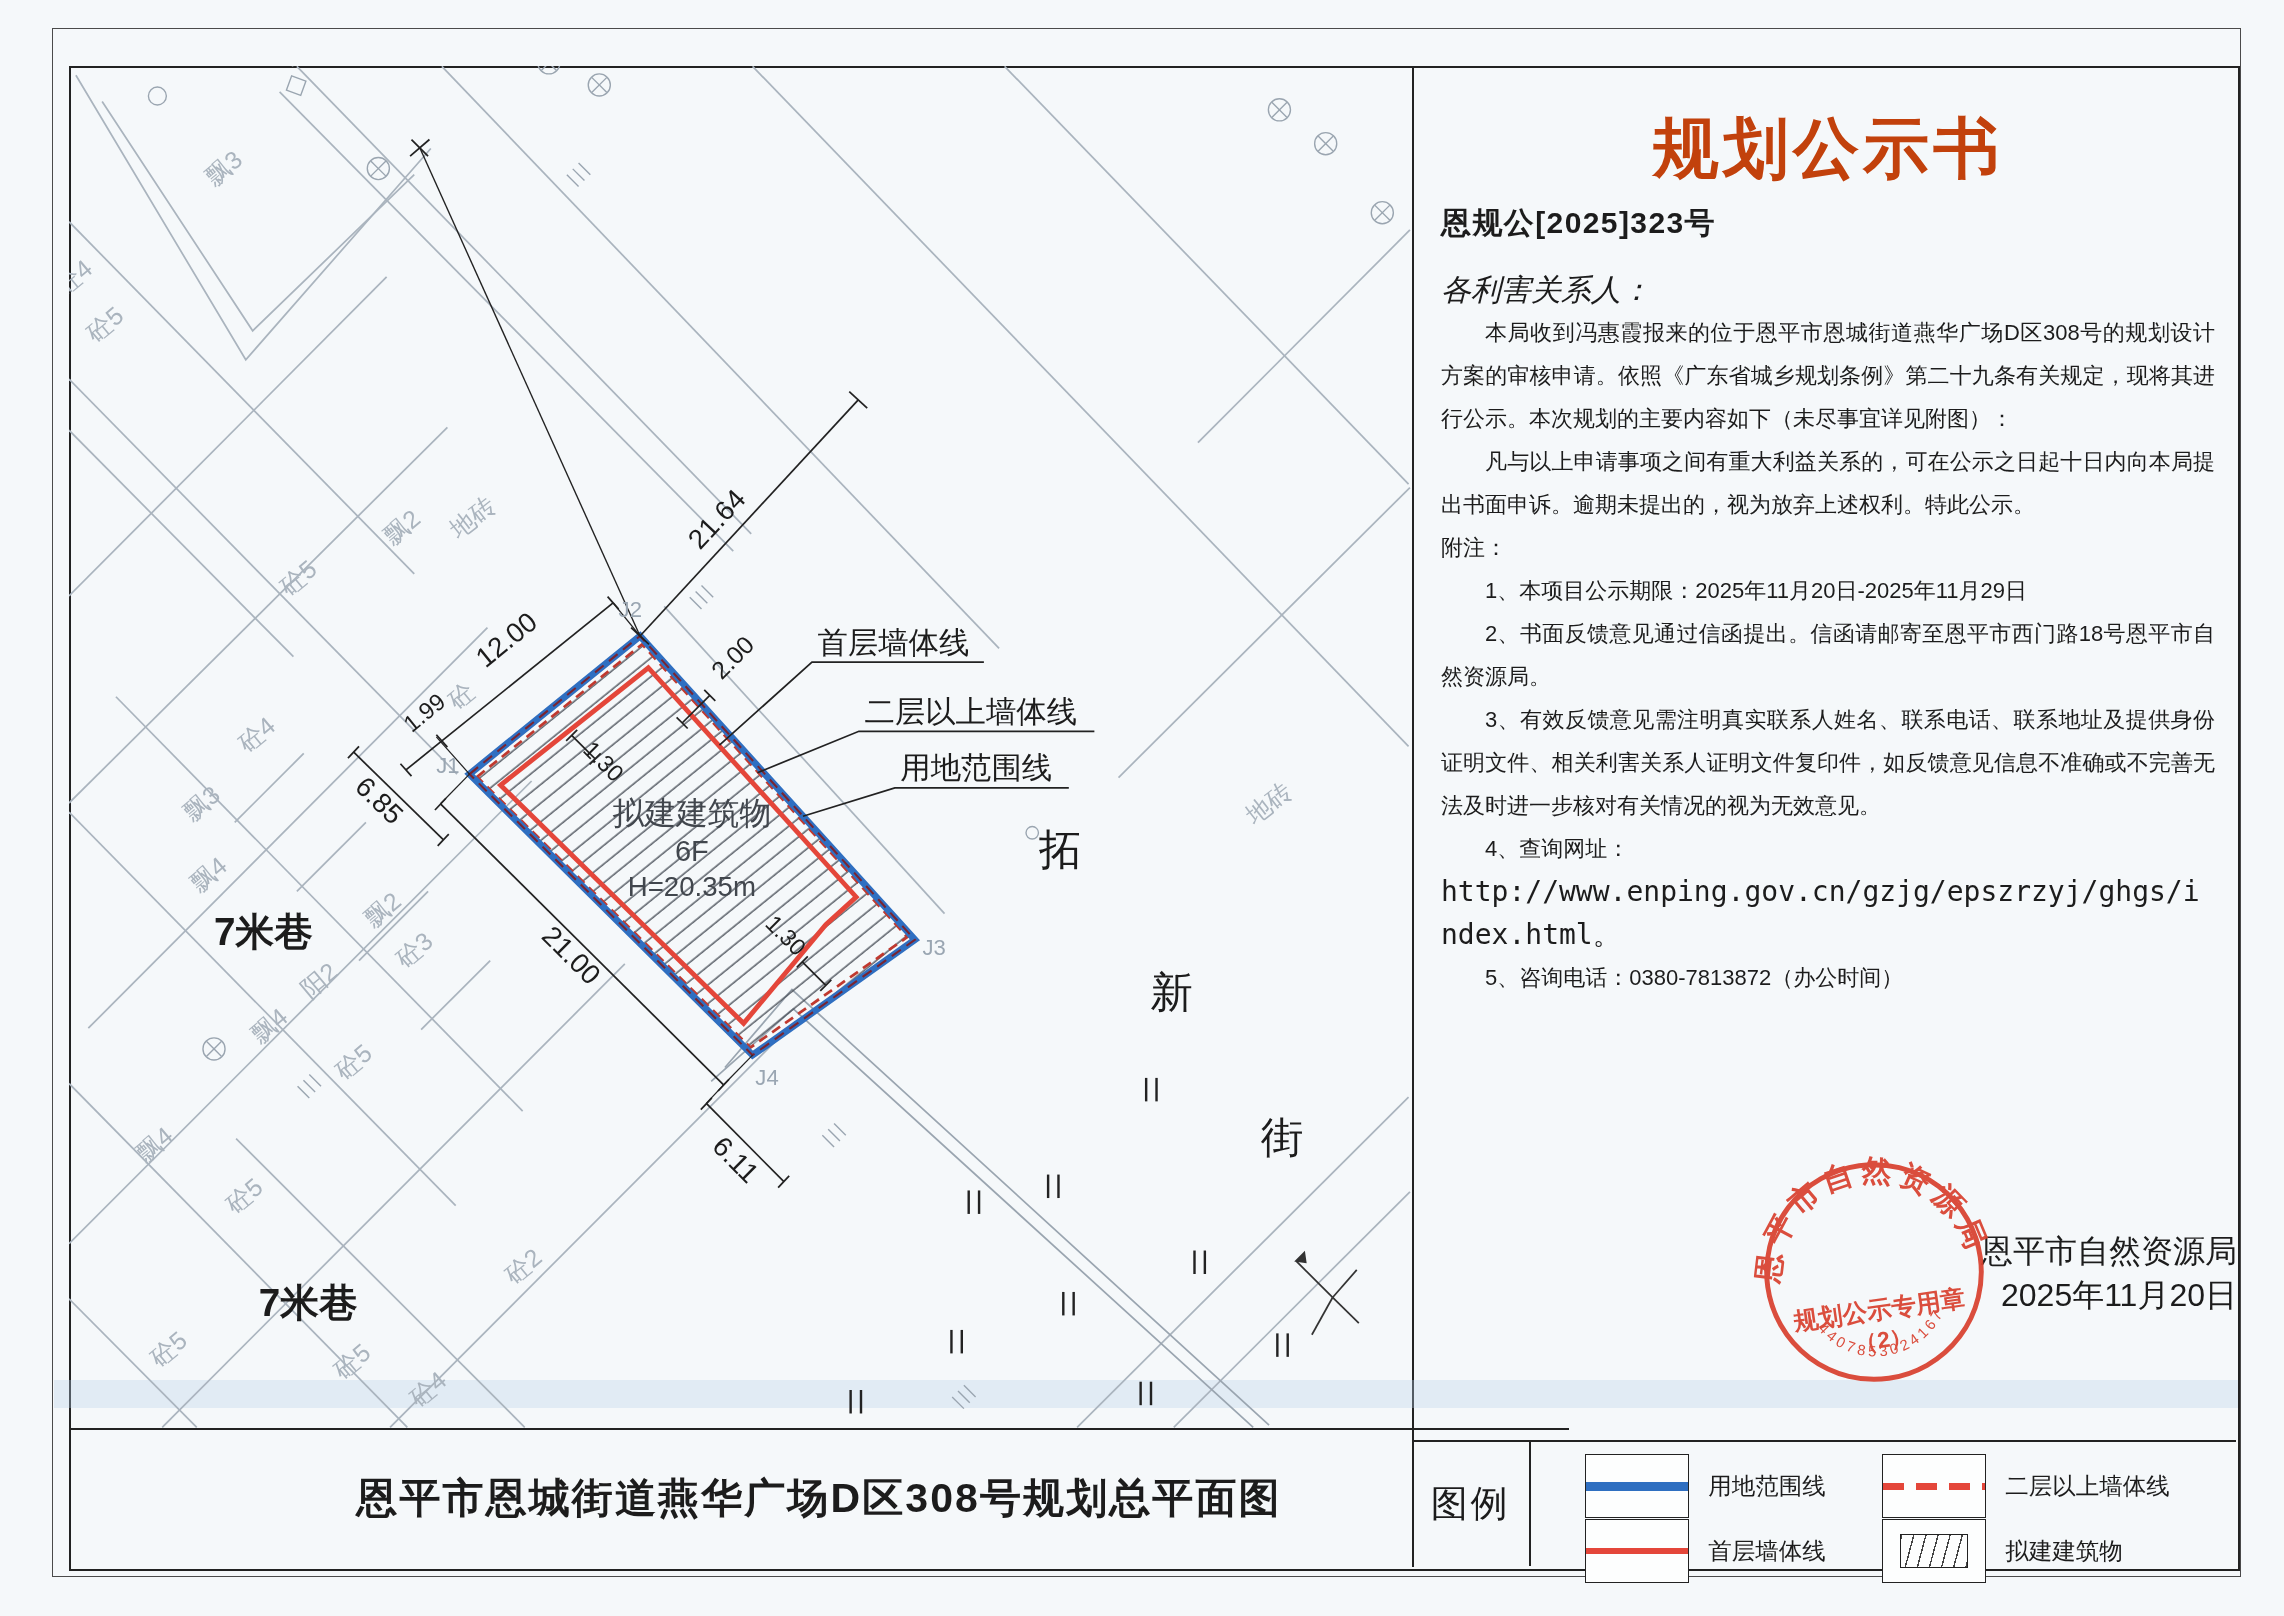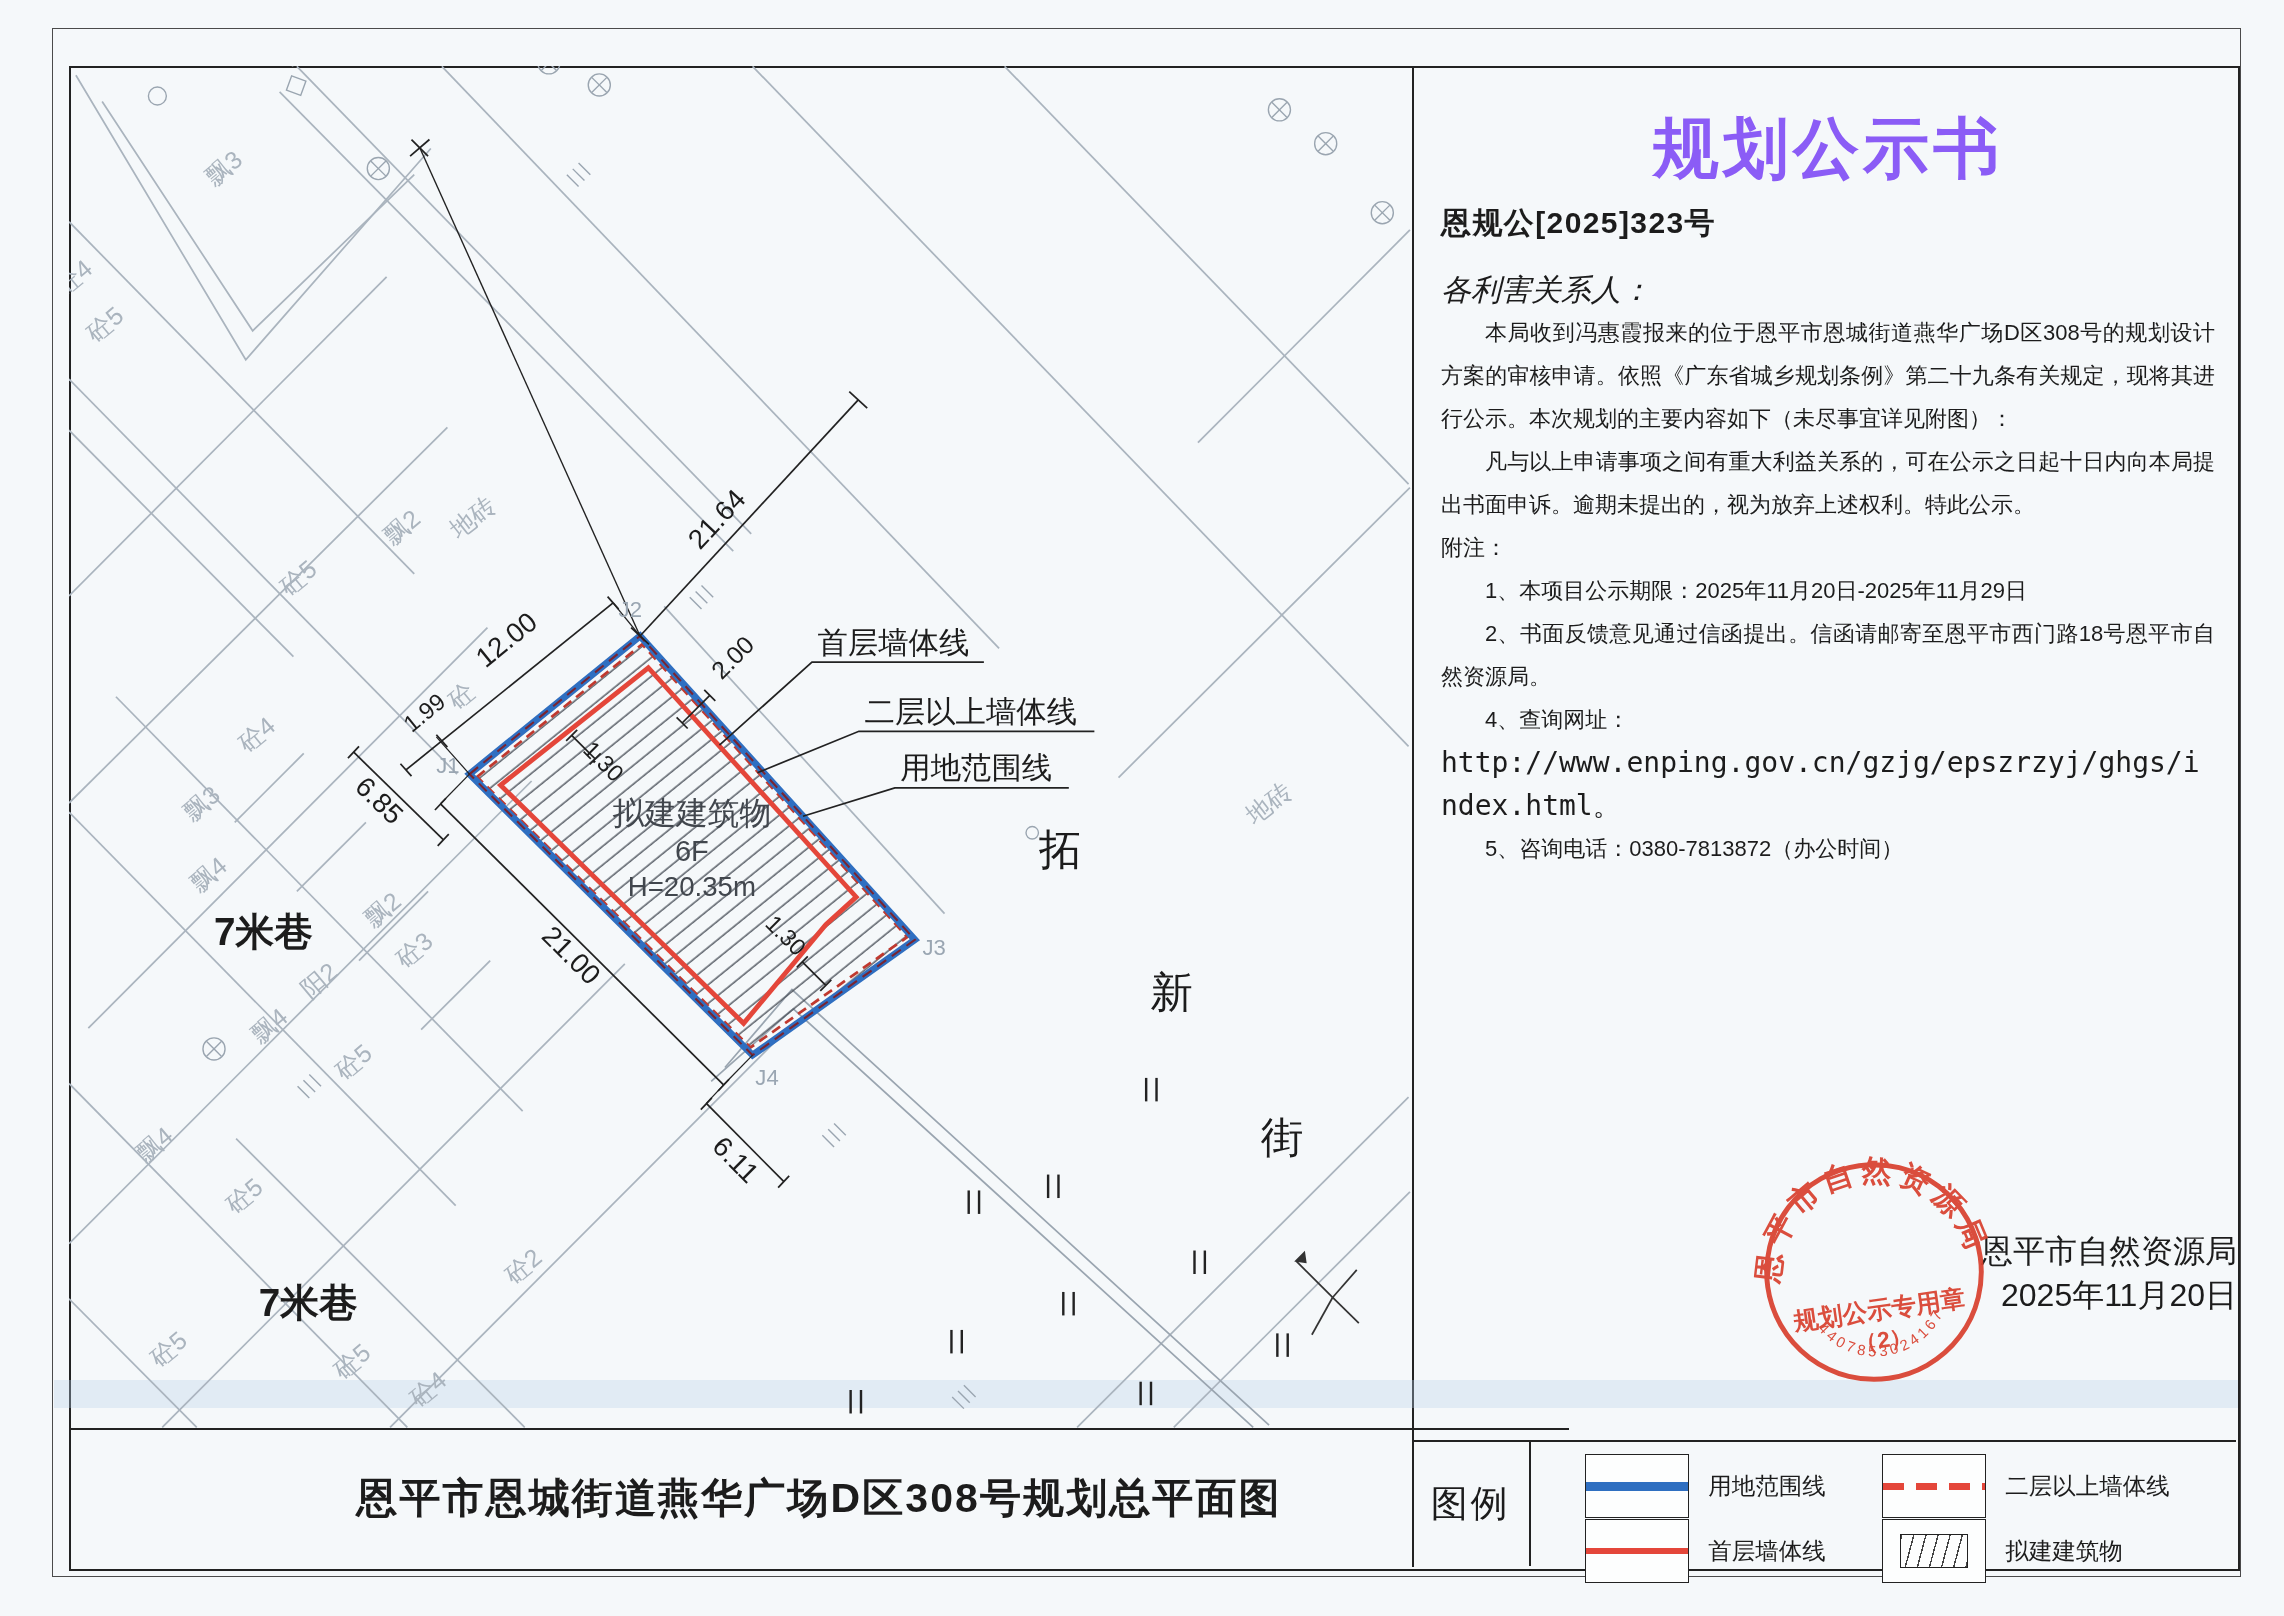--- a/index.html
+++ b/index.html
@@ -5,21 +5,21 @@
   html,body{margin:0;padding:0;}
   body{width:2284px;height:1616px;position:relative;background:#eef1f4;
        font-family:"Liberation Sans", sans-serif;color:#1c1c1c;}
   #sheet{position:absolute;left:0;top:0;width:2284px;height:1616px;background:#f5f8fa;overflow:hidden;}
   .outer-border{position:absolute;left:52px;top:28px;width:2187px;height:1547px;border:1.4px solid #4a4a4a;}
   .frame{position:absolute;left:69px;top:66px;width:2167px;height:1501px;border:2.8px solid #222;}
   .divider{position:absolute;left:1412px;top:66px;width:0;height:1501px;border-left:2.8px solid #222;}
   .scan-band{position:absolute;left:54px;top:1380px;width:2184px;height:28px;background:rgba(185,210,235,.33);}
   
   .panel{position:absolute;left:1415px;top:68px;width:821px;height:1369px;padding:36px 21px 0 26px;box-sizing:border-box;}
-  .doc-title{font-size:66px;font-weight:bold;text-align:center;letter-spacing:4.1px;color:#8b5cf6;}
+  .doc-title{font-size:66px;font-weight:bold;text-align:center;letter-spacing:4.1px;color:#c2410c;}
   .doc-no{font-size:30px;font-weight:bold;margin-top:9px;letter-spacing:1.4px;}
   .salutation{font-size:30px;margin-top:23.5px;line-height:43px;font-style:italic;}
   .para{font-size:22px;line-height:43px;text-align:justify;text-indent:2em;margin:0;}
   .para.noindent{text-indent:0;}
   .url-line{font-family:"DejaVu Sans Mono", monospace;font-size:28px;line-height:43px;word-break:break-all;text-indent:0;}
   .signature{position:absolute;left:1968px;top:1229px;width:269px;text-align:right;font-size:32px;line-height:44px;}
   
   .stamp{position:absolute;left:1754px;top:1152px;width:240px;height:240px;transform:rotate(-8deg);opacity:.93;z-index:5;}
   
   .caption-strip{position:absolute;left:69px;top:1428px;width:1500px;height:138px;border-top:2.8px solid #222;
@@ -329,20 +329,21 @@
 
   <div class="panel">
     <div class="doc-title">规划公示书</div>
     <div class="doc-no">恩规公[2025]323号</div>
     <div class="salutation">各利害关系人：</div>
     <p class="para">本局收到冯惠霞报来的位于恩平市恩城街道燕华广场D区308号的规划设计方案的审核申请。依照《广东省城乡规划条例》第二十九条有关规定，现将其进行公示。本次规划的主要内容如下（未尽事宜详见附图）：</p>
     <p class="para">凡与以上申请事项之间有重大利益关系的，可在公示之日起十日内向本局提出书面申诉。逾期未提出的，视为放弃上述权利。特此公示。</p>
     <p class="para noindent">附注：</p>
     <p class="para">1、本项目公示期限：2025年11月20日-2025年11月29日</p>
     <p class="para">2、书面反馈意见通过信函提出。信函请邮寄至恩平市西门路18号恩平市自然资源局。</p>
+    <p class="para">3、有效反馈意见需注明真实联系人姓名、联系电话、联系地址及提供身份证明文件、相关利害关系人证明文件复印件，如反馈意见信息不准确或不完善无法及时进一步核对有关情况的视为无效意见。</p>
     <p class="para">4、查询网址：</p>
     <p class="para url-line">http://www.enping.gov.cn/gzjg/epszrzyj/ghgs/index.html。</p>
     <p class="para">5、咨询电话：0380-7813872（办公时间）</p>
   </div>
 
   <div class="signature">
     <div>恩平市自然资源局</div>
     <div>2025年11月20日</div>
   </div>
 

